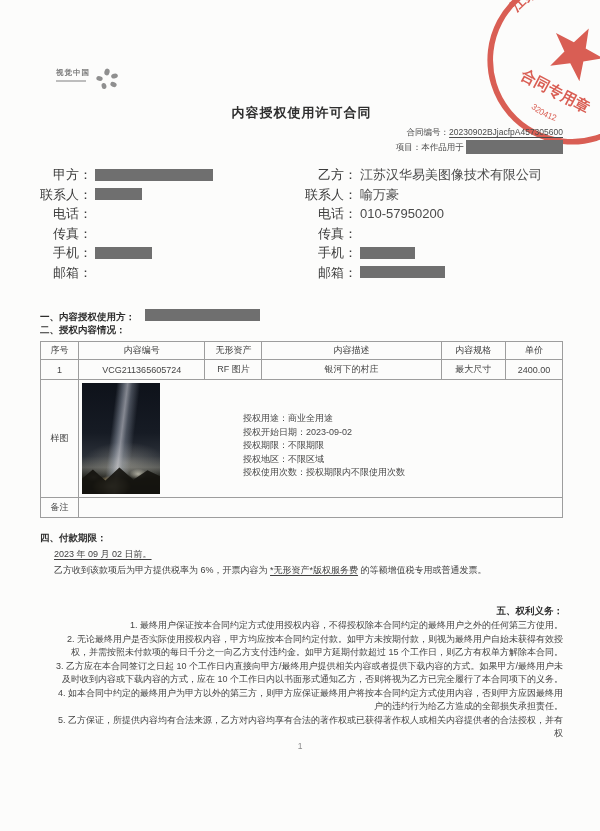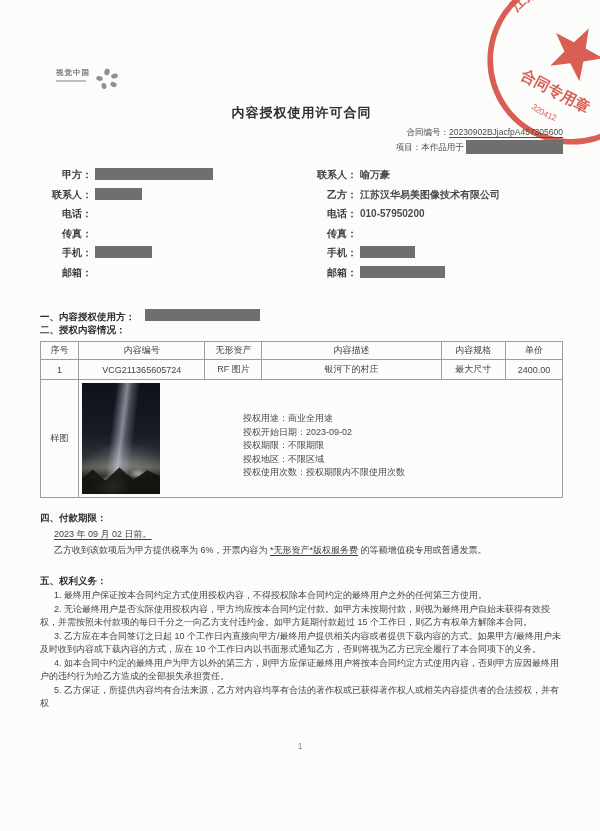--- a/index.html
+++ b/index.html
@@ -27,21 +27,21 @@
   .contract-line { text-align:right; margin-top:5px; font-size:8.5px; color:#4a4a4a; }
   .contract-no { text-decoration:underline; text-underline-offset:2px; }
   .project-line { text-align:right; margin-top:2px; font-size:8.5px; color:#4a4a4a; }
 
   
   .redact { display:inline-block; background:#6f6f6f; height:12px; vertical-align:middle; position:relative; top:-1px; }
   .w118{width:118px} .w115{width:115px} .w97{width:97px; height:14px} .w85{width:85px}
   .w57{width:57px} .w55{width:55px} .w47{width:47px}
 
   
-  .parties { display:flex; margin-top:10px; font-size:10px;font-weight:bold; }
+  .parties { display:flex; margin-top:10px; font-size:13px; }
   .party-a { width:265px; }
   .party-b { width:258px; }
   .prow { height:19.5px; line-height:19.5px; white-space:nowrap; }
   .plabel { display:inline-block; width:52px; text-align:right; color:#3c3c3c; }
   .pval { margin-left:3px; color:#4a4a4a; }
   .prow .redact { margin-left:3px; }
 
   
   .sec-heading { font-size:9.5px; font-weight:bold; color:#2e2e2e; }
   .sec1 { margin-top:24px; }
@@ -78,21 +78,21 @@
   }
   .sample-details { padding-top:30px; padding-left:82px; line-height:13.5px; text-align:left; color:#474747; }
   .row-remark td { height:20px; }
 
   
   .sec3 { margin-top:34px; font-size:9px; }
   .sec3 .sec-heading { display:inline; }
   .ul { text-decoration:underline; text-underline-offset:2px; }
   .sec4 { margin-top:14px; font-size:9px; }
   .sec4 .line { margin-left:14px; margin-top:3px; line-height:13px; }
-  .sec5 { margin-top:18px; font-size:9px; }
+  .sec5 { margin-top:28px; font-size:9px;text-align:right; }
   .clause { text-indent:14px; line-height:13px; margin-top:1px; color:#454545; }
 
   .page-num { position:absolute; top:741px; left:0; width:100%; text-align:center; font-size:8.5px; color:#8a8a8a; }
 </style>
 </head>
 <body>
 
 <div class="page">
 
   <div class="logo">
@@ -143,22 +143,22 @@
     <div class="parties">
       <div class="party-a">
         <div class="prow"><span class="plabel">甲方：</span><span class="redact w118"></span></div>
         <div class="prow"><span class="plabel">联系人：</span><span class="redact w47"></span></div>
         <div class="prow"><span class="plabel">电话：</span><span class="pval"></span></div>
         <div class="prow"><span class="plabel">传真：</span><span class="pval"></span></div>
         <div class="prow"><span class="plabel">手机：</span><span class="redact w57"></span></div>
         <div class="prow"><span class="plabel">邮箱：</span><span class="pval"></span></div>
       </div>
       <div class="party-b">
+        <div class="prow"><span class="plabel">乙方：</span><span class="pval">江苏汉华易美图像技术有限公司</span></div>
         <div class="prow"><span class="plabel">联系人：</span><span class="pval">喻万豪</span></div>
-        <div class="prow"><span class="plabel">乙方：</span><span class="pval">江苏汉华易美图像技术有限公司</span></div>
         <div class="prow"><span class="plabel">电话：</span><span class="pval">010-57950200</span></div>
         <div class="prow"><span class="plabel">传真：</span><span class="pval"></span></div>
         <div class="prow"><span class="plabel">手机：</span><span class="redact w55"></span></div>
         <div class="prow"><span class="plabel">邮箱：</span><span class="redact w85"></span></div>
       </div>
     </div>
 
     <div class="sec1">
       <span class="sec-heading">一、内容授权使用方：</span>
       <span class="redact w115"></span>
@@ -194,20 +194,24 @@
                 <div class="sample-details">
                   <div>授权用途：商业全用途</div>
                   <div>授权开始日期：2023-09-02</div>
                   <div>授权期限：不限期限</div>
                   <div>授权地区：不限区域</div>
                   <div>授权使用次数：授权期限内不限使用次数</div>
                 </div>
               </div>
             </td>
           </tr>
+          <tr class="row-remark">
+            <td class="remark-label">备注</td>
+            <td colspan="5"></td>
+          </tr>
         </tbody>
       </table>
     </div>
 
 
     <div class="sec4">
       <div class="sec-heading">四、付款期限：</div>
       <div class="line"><span class="ul">2023 年 09 月 02 日前。</span></div>
       <div class="line">
         <span>乙方收到该款项后为甲方提供税率为 6%，开票内容为 </span><span class="ul">*无形资产*版权服务费</span><span> 的等额增值税专用或普通发票。</span>

